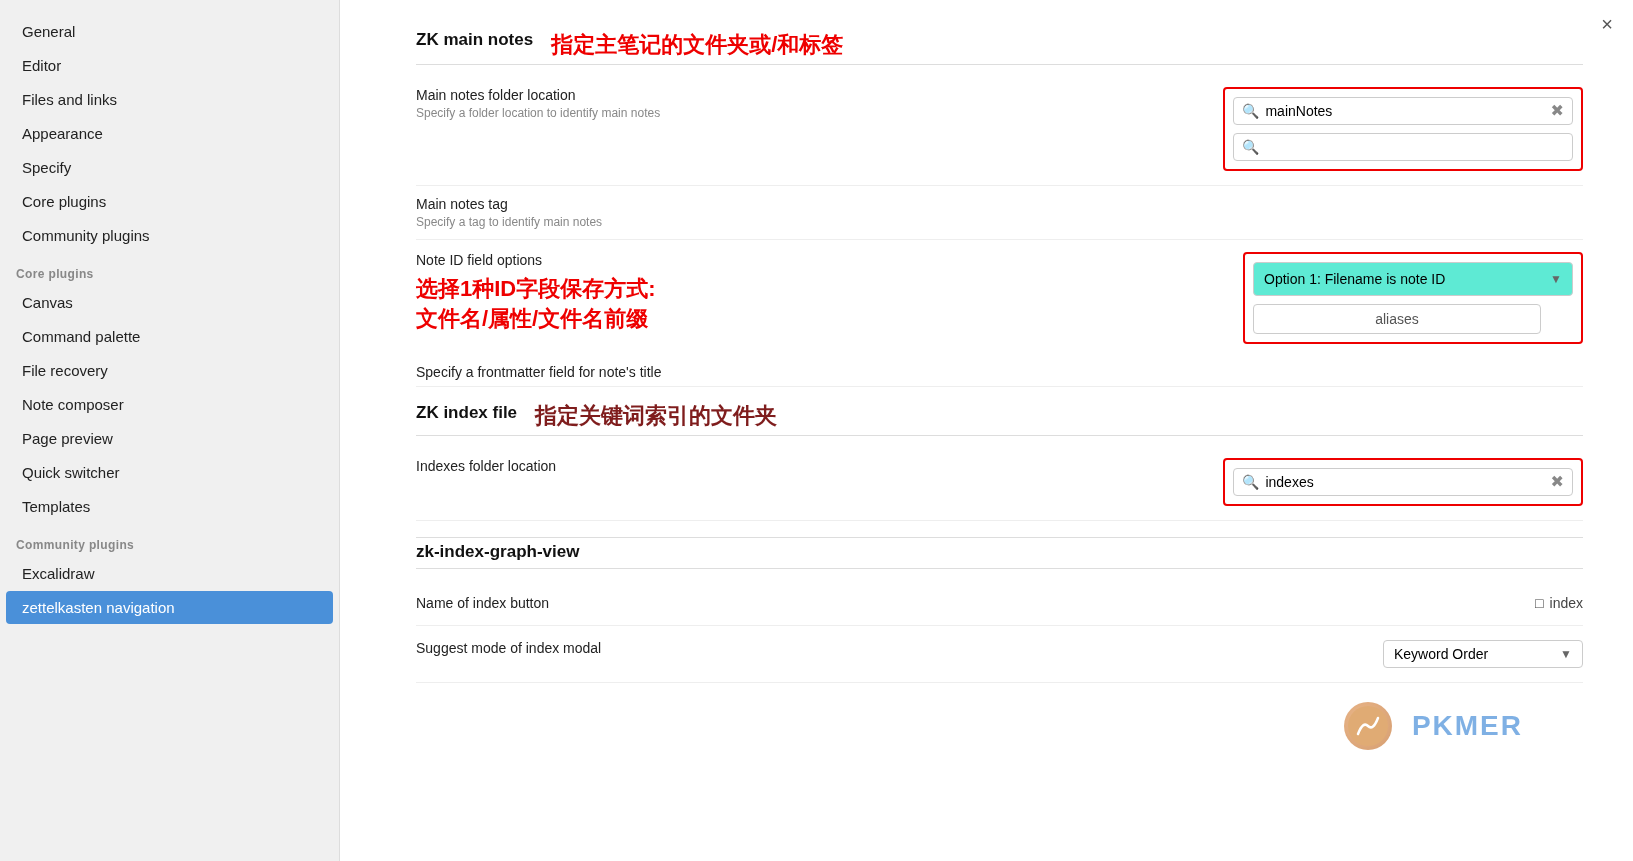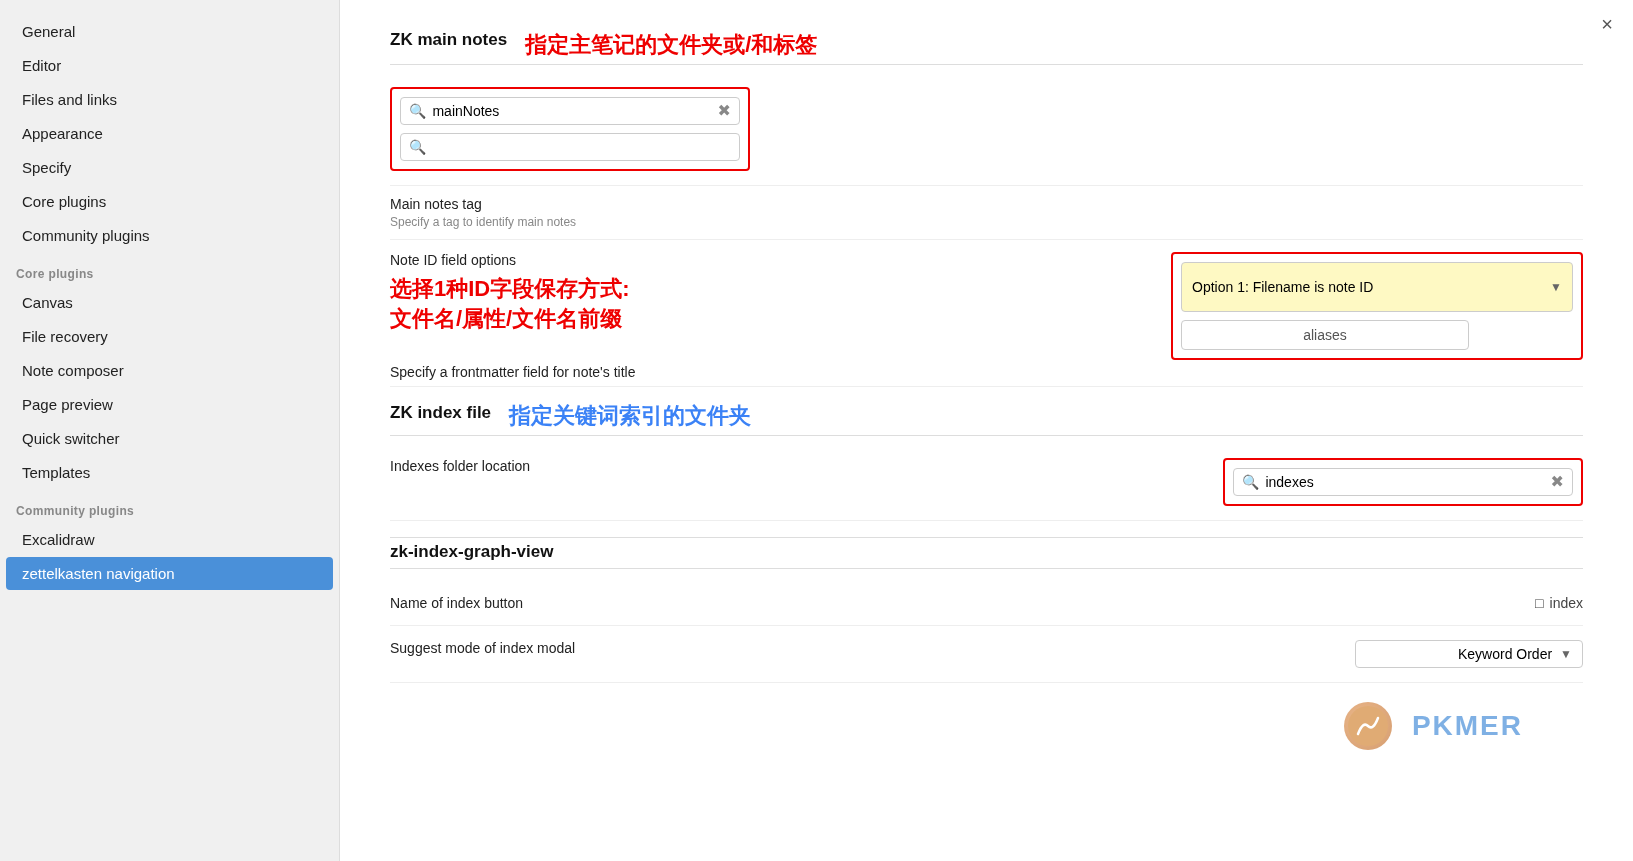--- a/index.html
+++ b/index.html
@@ -41,20 +41,21 @@
       font-weight: 600;
       letter-spacing: 0.03em;
     }
 
     
     .main-content {
       flex: 1;
       overflow-y: auto;
       padding: 30px 50px 30px 50px;
       position: relative;
+      margin-left: 26px;
     }
 
     
     .close-btn {
       position: absolute;
       top: 14px;
       right: 20px;
       font-size: 20px;
       color: #555;
       cursor: pointer;
@@ -134,23 +135,23 @@
       padding: 0;
     }
 
     
     .dropdown-select {
       display: flex;
       align-items: center;
       justify-content: space-between;
       border: 1px solid #ccc;
       border-radius: 4px;
-      padding: 16px 10px;
-      background: #fef9c3;
-      width: 392px;
+      padding: 8px 10px;
+      background: #5eead4;
+      width: 320px;
       font-size: 14px;
       cursor: pointer;
     }
     .dropdown-arrow {
       font-size: 12px;
       color: #666;
       margin-left: 8px;
     }
 
     
@@ -171,26 +172,26 @@
       align-items: center;
       gap: 6px;
       font-size: 14px;
       color: #444;
     }
 
     
     .keyword-dropdown {
       display: flex;
       align-items: center;
-      justify-content: flex-end;
+      justify-content: space-between;
       border: 1px solid #ccc;
       border-radius: 4px;
       padding: 5px 10px;
       background: #fff;
-      width: 228px;
+      width: 200px;
       font-size: 14px;
       cursor: pointer;
     }
 
     
     .watermark {
       position: absolute;
       bottom: 80px;
       right: 60px;
       display: flex;
@@ -223,39 +224,44 @@
 
 <div class="sidebar-item">General</div>
     <div class="sidebar-item">Editor</div>
     <div class="sidebar-item">Files and links</div>
     <div class="sidebar-item">Appearance</div>
     <div class="sidebar-item">Specify</div>
     <div class="sidebar-item">Core plugins</div>
     <div class="sidebar-item">Community plugins</div>
     <div class="sidebar-section-label">Core plugins</div>
     <div class="sidebar-item">Canvas</div>
+    <div class="sidebar-item">Command palette</div>
     <div class="sidebar-item">File recovery</div>
     <div class="sidebar-item">Note composer</div>
     <div class="sidebar-item">Page preview</div>
     <div class="sidebar-item">Quick switcher</div>
     <div class="sidebar-item">Templates</div>
     <div class="sidebar-section-label">Community plugins</div>
     <div class="sidebar-item">Excalidraw</div>
     <div class="sidebar-item active">zettelkasten navigation</div>
   </div>
 
 <div class="main-content">
 
 <div style="position: relative; min-height: 800px;">
       <div style="display: flex; align-items: flex-start; gap: 18px; margin-bottom: 4px;">
         <div class="section-header" style="border-bottom: none; margin-bottom: 0px;">ZK main notes</div>
         <div style="color: rgb(238, 0, 0); font-weight: bold; font-size: 22px;">指定主笔记的文件夹或/和标签</div>
       </div>
       <div style="border-bottom: 1px solid rgb(221, 221, 221); margin-bottom: 8px;"></div>
       <div class="setting-row">
+        <div class="setting-info">
+          <div class="setting-title">Main notes folder location</div>
+          <div class="setting-desc">Specify a folder location to identify main notes</div>
+        </div>
         <div style="border: 2.5px solid rgb(238, 0, 0); border-radius: 4px; padding: 8px; display: flex; flex-direction: column; gap: 8px;">
           <div class="search-input-wrap">
             <span class="search-icon-svg">🔍</span>
             <input type="text" value="mainNotes" style="">
             <button class="clear-btn">✖</button>
           </div>
           <div class="search-input-wrap">
             <span class="search-icon-svg">🔍</span>
             <input type="text" style="">
           </div>
@@ -275,21 +281,21 @@
           <div class="dropdown-select">
             <span>Option 1: Filename is note ID</span>
             <span class="dropdown-arrow">▼</span>
           </div>
           <div class="text-input-field">aliases</div>
         </div>
       </div>
       <div style="border-bottom: 1px solid rgb(238, 238, 238); padding-bottom: 6px;"></div>
       <div style="display: flex; align-items: center; gap: 18px; margin: 14px 0px 4px;">
         <div class="section-header" style="border-bottom: none; margin-bottom: 0px;">ZK index file</div>
-        <div style="color: #3b82f6; font-weight: bold; font-size: 22px;">指定关键词索引的文件夹</div>
+        <div style="color: #7f1d1d; font-weight: bold; font-size: 22px;">指定关键词索引的文件夹</div>
       </div>
       <div style="border-bottom: 1px solid rgb(221, 221, 221); margin-bottom: 8px;"></div>
       <div class="setting-row">
         <div class="setting-info">
           <div class="setting-title">Indexes folder location</div>
         </div>
         <div style="border: 2.5px solid rgb(238, 0, 0); border-radius: 4px; padding: 8px;">
           <div class="search-input-wrap">
             <span class="search-icon-svg">🔍</span>
             <input type="text" value="indexes" style="">

